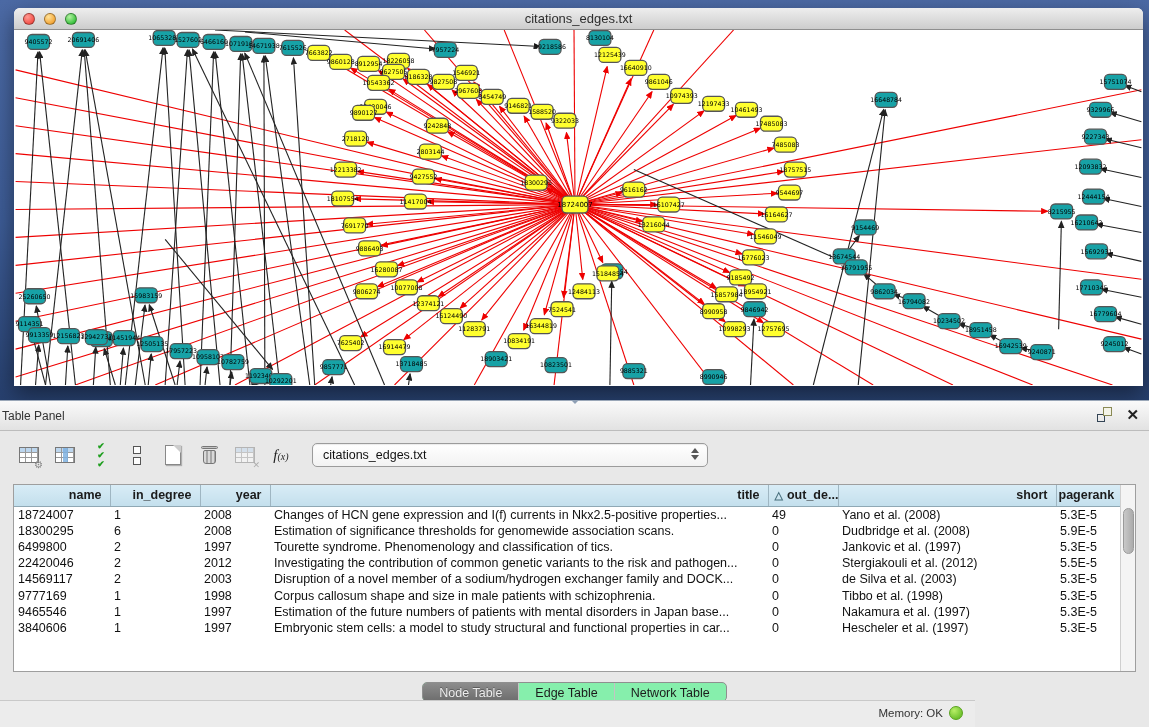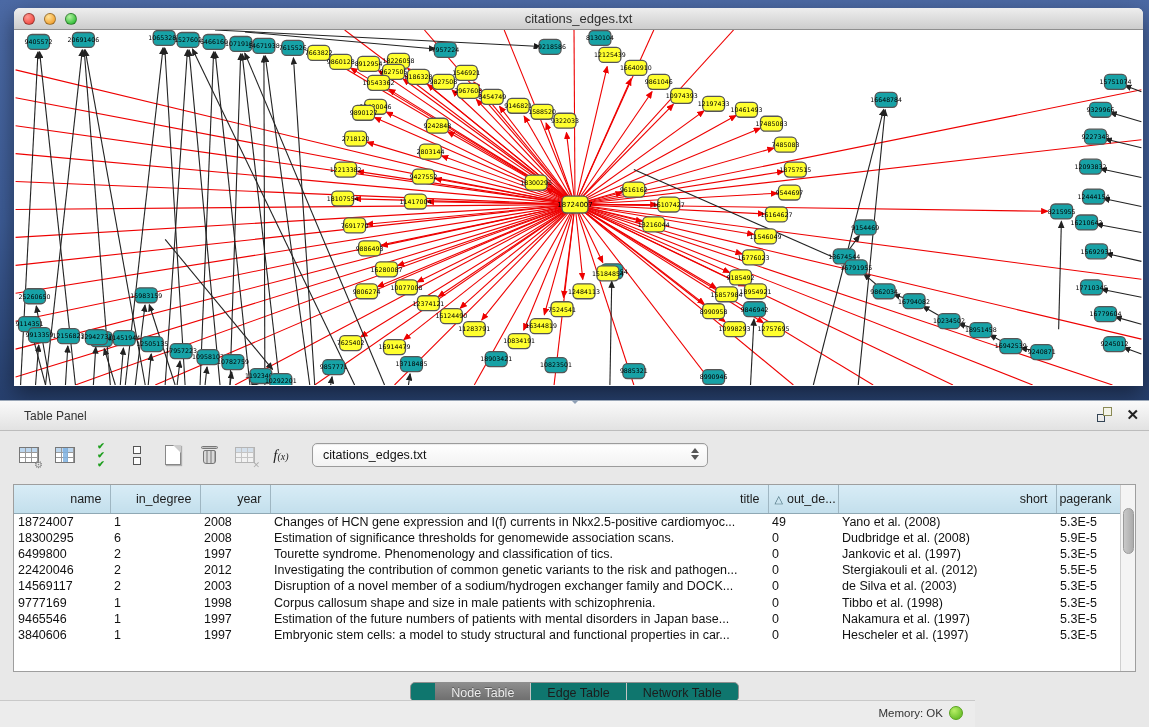--- a/index.html
+++ b/index.html
@@ -27,21 +27,21 @@
     background:radial-gradient(circle at 35% 30%,#ffe39a,#f4a83b 70%);}
   .light.green{background:radial-gradient(circle at 35% 30%,#b4f2a1,#3fc443 70%);}
   .net-canvas{position:relative;width:1129px;height:355px;background:#fff;overflow:hidden;}
   .net-canvas svg{display:block;}
 
   
   .table-panel{position:absolute;left:0;top:400px;width:1149px;height:300px;background:#e8e8e8;}
   .panel-header{position:relative;height:31px;
     background:linear-gradient(180deg,#fafafa,#e2e2e2);
     border-top:1px solid #9aa7b8;border-bottom:1px solid #bcbcbc;}
-  .panel-header .ph-title{position:absolute;left:24px;top:8px;font-size:12px;color:#333;}
+  .panel-header .ph-title{position:absolute;left:2px;top:8px;font-size:12px;color:#333;}
   .panel-header .ph-actions{position:absolute;right:10px;top:6px;display:flex;gap:14px;align-items:center;}
   .float-ic{width:15px;height:15px;position:relative;display:inline-block;cursor:default;}
   .float-ic .sq1{position:absolute;left:0;bottom:0;width:8px;height:8px;border:1.5px solid #345;}
   .float-ic .sq2{position:absolute;right:0;top:0;width:9px;height:9px;border:1.5px solid #8a8a55;background:#f4f4e8;}
   .close-ic{font-size:15px;font-weight:bold;color:#222;line-height:15px;cursor:default;}
   .panel-notch{position:absolute;left:50%;top:-1px;width:0;height:0;margin-left:-4px;
     border-left:4px solid transparent;border-right:4px solid transparent;border-top:4px solid #8fa0b5;}
 
   .toolbar{position:absolute;left:0;top:31px;width:1149px;height:48px;display:flex;align-items:center;}
   .tool-btn{width:30px;height:30px;margin-left:6px;display:flex;align-items:center;justify-content:center;
@@ -76,35 +76,35 @@
     box-shadow:inset 0 1px 1px rgba(0,0,0,.08);}
   .net-select .sel-text{font-size:12.5px;color:#111;padding-left:10px;}
   .net-select .spin{position:absolute;right:8px;top:4px;display:flex;flex-direction:column;gap:2px;}
   .net-select .spin i{width:0;height:0;border-left:4px solid transparent;border-right:4px solid transparent;display:block;}
   .net-select .spin i.up{border-bottom:5px solid #555;}
   .net-select .spin i.dn{border-top:5px solid #555;}
 
   .table-area{position:absolute;left:13px;top:84px;width:1123px;height:188px;background:#fff;
     border:1px solid #9e9e9e;overflow:hidden;}
   table.data{border-collapse:collapse;table-layout:fixed;width:1106px;font-size:12.5px;color:#111;}
-  table.data th{height:28px;background:linear-gradient(180deg,#d8ecf6,#c3dfec);
+  table.data th{height:21px;background:linear-gradient(180deg,#d8ecf6,#c3dfec);
     border-right:1px solid #9fb6c2;border-bottom:1px solid #8fa8b4;
-    font-weight:normal;font-size:12.5px;color:#1b1b1b;text-align:right;padding:0 8px 0 2px;
+    font-weight:bold;font-size:12.5px;color:#1b1b1b;text-align:right;padding:0 8px 0 2px;
     overflow:hidden;white-space:nowrap;}
   table.data th.lft{text-align:left;padding-left:6px;}
   .sort-tri{display:inline-block;margin-right:4px;color:#49707e;font-size:11px;}
   table.data td{height:16.2px;line-height:16.2px;padding:0 4px;white-space:nowrap;overflow:hidden;
     border:0;}
   .vscroll{position:absolute;right:0;top:0;width:15px;height:186px;background:#f4f4f4;border-left:1px solid #cfcfcf;}
   .vscroll .thumb{position:absolute;left:2px;top:23px;width:11px;height:46px;border-radius:6px;
     background:linear-gradient(90deg,#c9c9c9,#ababab);border:1px solid #9a9a9a;}
 
   .tabs-row{position:absolute;left:0;top:282px;width:1149px;display:flex;justify-content:center;}
   .seg{display:flex;border:1px solid #8f8f8f;border-radius:5px;overflow:hidden;height:20px;
-    background:#0f766e;box-shadow:0 1px 0 rgba(255,255,255,.7);padding-left:24px;}
+    background:#86efac;box-shadow:0 1px 0 rgba(255,255,255,.7);}
   .seg .tab{padding:2px 16px;font-size:12.5px;color:#1c1c1c;line-height:16px;border-right:1px solid #c4c4c4;}
   .seg .tab:last-child{border-right:none;}
   .seg .tab.active{background:linear-gradient(180deg,#8d8d8d,#6d6d6d);color:#ececec;
     text-shadow:0 -1px 0 rgba(0,0,0,.3);}
 
   
   .statusbar{position:absolute;left:0;top:700px;width:975px;height:27px;background:#ececec;
     border-top:1px solid #c9c9c9;}
   .mem{position:absolute;right:12px;top:5px;display:flex;align-items:center;gap:6px;}
   .mem .lbl{font-size:11.5px;color:#333;}
@@ -610,21 +610,21 @@
               <th class="lft"><span class="sort-tri">△</span>out_de...</th>
               <th>short</th>
               <th>pagerank</th>
             </tr>
           </thead>
         <tbody id="tbody-rows">
             <tr>
               <td>18724007</td>
               <td>1</td>
               <td>2008</td>
-              <td>Changes of HCN gene expression and I(f) currents in Nkx2.5-positive cardiomyoc...</td>
+              <td>Changes of HCN gene expression and I(f) currents in Nkx2.5-positive properties...</td>
               <td>49</td>
               <td>Yano et al. (2008)</td>
               <td>5.3E-5</td>
             </tr>
             <tr>
               <td>18300295</td>
               <td>6</td>
               <td>2008</td>
               <td>Estimation of significance thresholds for genomewide association scans.</td>
               <td>0</td>

